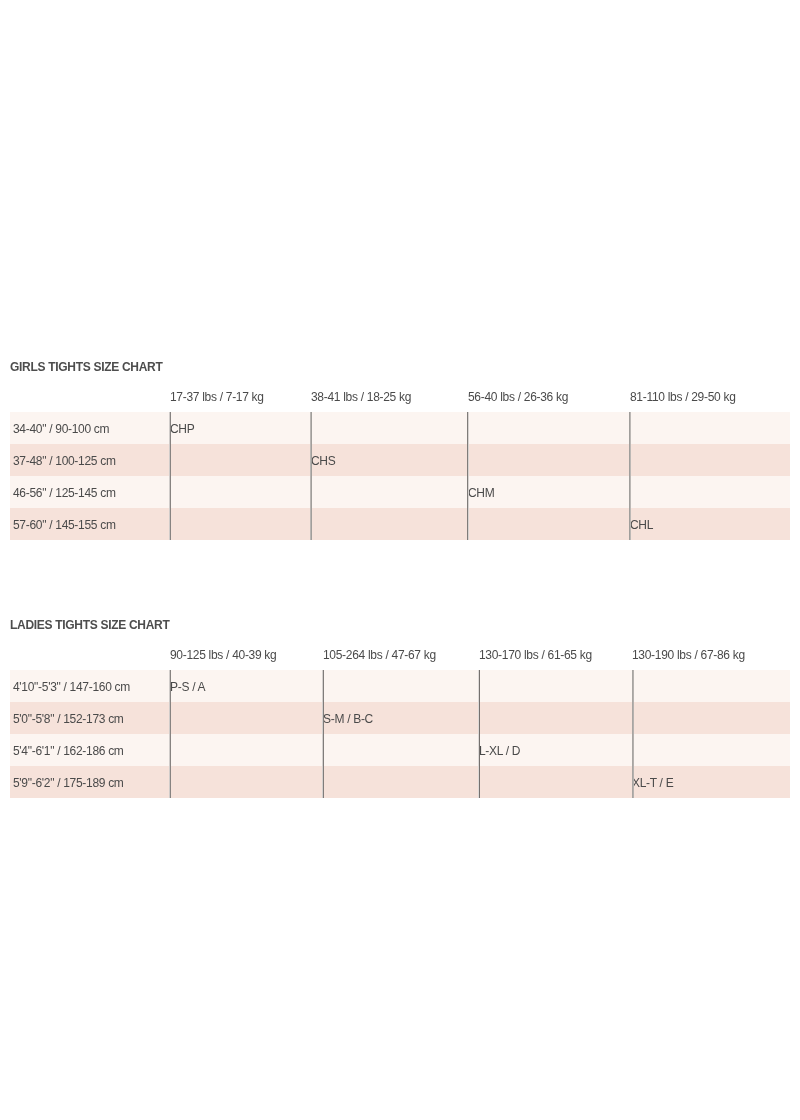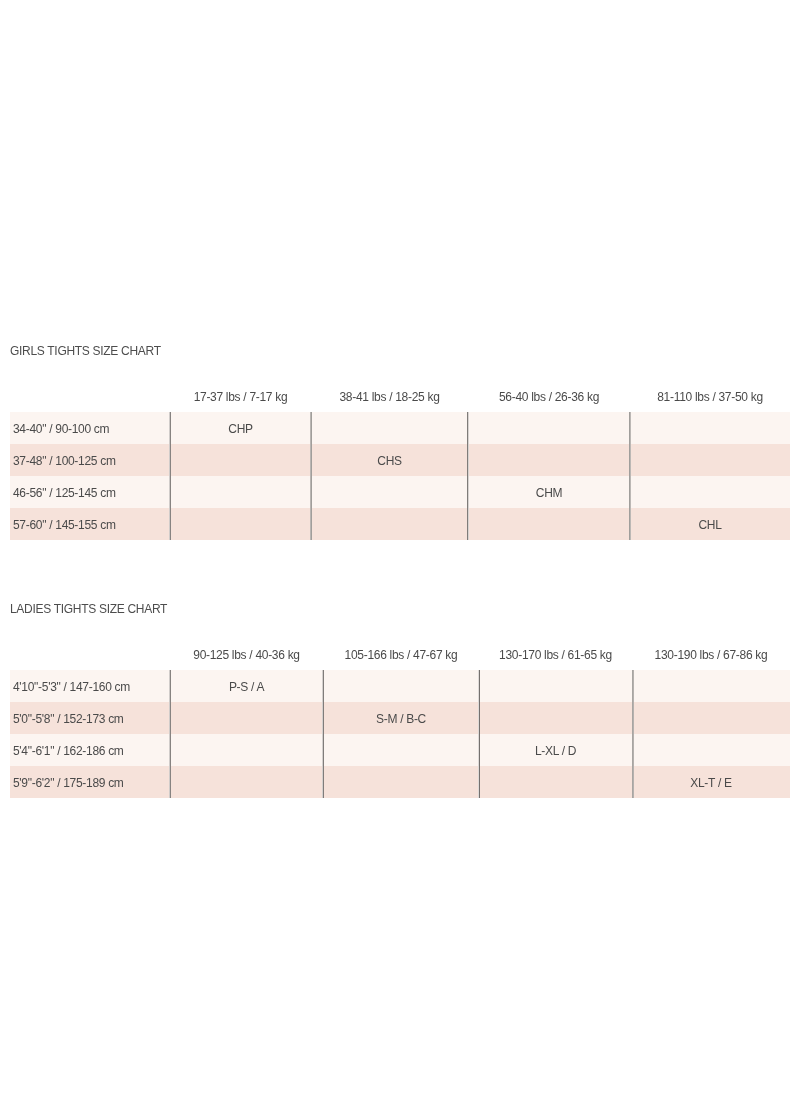--- a/index.html
+++ b/index.html
@@ -4,29 +4,29 @@
 <style>
   html,body{margin:0;padding:0;}
   body{
     width:800px;height:1120px;background:#ffffff;
     font-family:"Liberation Sans", sans-serif;
     -webkit-font-smoothing:antialiased;
   }
   .page{position:relative;width:800px;height:1120px;overflow:hidden;background:#ffffff;}
   .section{position:absolute;left:10px;width:780px;}
   .sec-title{
-    position:absolute;left:0;top:0;
-    font-size:12px;letter-spacing:-0.3px;color:#4d4d4d;font-weight:400;
+    position:absolute;left:0;top:16px;
+    font-size:12px;letter-spacing:-0.3px;color:#4d4d4d;font-weight:700;
     line-height:12px;white-space:nowrap;
   }
   .tablewrap{position:absolute;left:0;top:43px;width:780px;}
   table{border-collapse:collapse;width:780px;table-layout:fixed;position:relative;z-index:1;}
   th,td{
     font-size:12px;letter-spacing:-0.3px;color:#4a4a4a;font-weight:400;
-    text-align:center;white-space:nowrap;
+    text-align:left;white-space:nowrap;
   }
   th{background:transparent;border:none;font-weight:400;height:24px;padding:0;vertical-align:top;}
   th span{display:block;line-height:24px;position:relative;top:-3px;}
   td{height:32px;line-height:32px;padding:0;background-clip:padding-box;}
   td span{display:inline-block;line-height:32px;position:relative;top:0.5px;}
   .rowlabel{text-align:left;padding-left:3px;}
   tbody tr.odd td{background:#fcf5f1;}
   tbody tr.even td{background:#f6e2da;}
   .dividers{position:absolute;left:0;top:24px;width:780px;height:128px;z-index:2;pointer-events:none;}
   .divider{position:absolute;top:0;width:2px;height:128px;}
@@ -54,21 +54,21 @@
               <th>
                 <span>17-37 lbs / 7-17 kg</span>
               </th>
               <th>
                 <span>38-41 lbs / 18-25 kg</span>
               </th>
               <th>
                 <span>56-40 lbs / 26-36 kg</span>
               </th>
               <th>
-                <span>81-110 lbs / 37-50 kg</span>
+                <span>81-110 lbs / 29-50 kg</span>
               </th>
             </tr>
           </thead>
           <tbody>
             <tr class="odd">
               <td class="rowlabel"><span>34-40" / 90-100 cm</span></td>
               <td><span>CHP</span></td>
               <td><span></span></td>
               <td><span></span></td>
               <td><span></span></td>
@@ -114,24 +114,24 @@
             <col style="width: 156px;">
             <col style="width: 153px;">
             <col style="width: 158px;">
           </colgroup>
           <thead>
             <tr>
               <th>
                 <span></span>
               </th>
               <th>
-                <span>90-125 lbs / 40-36 kg</span>
+                <span>90-125 lbs / 40-39 kg</span>
               </th>
               <th>
-                <span>105-166 lbs / 47-67 kg</span>
+                <span>105-264 lbs / 47-67 kg</span>
               </th>
               <th>
                 <span>130-170 lbs / 61-65 kg</span>
               </th>
               <th>
                 <span>130-190 lbs / 67-86 kg</span>
               </th>
             </tr>
           </thead>
           <tbody>

